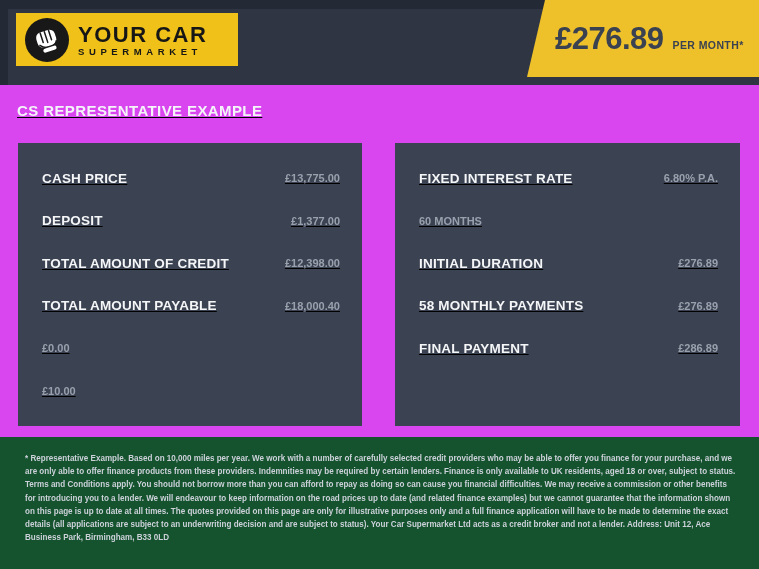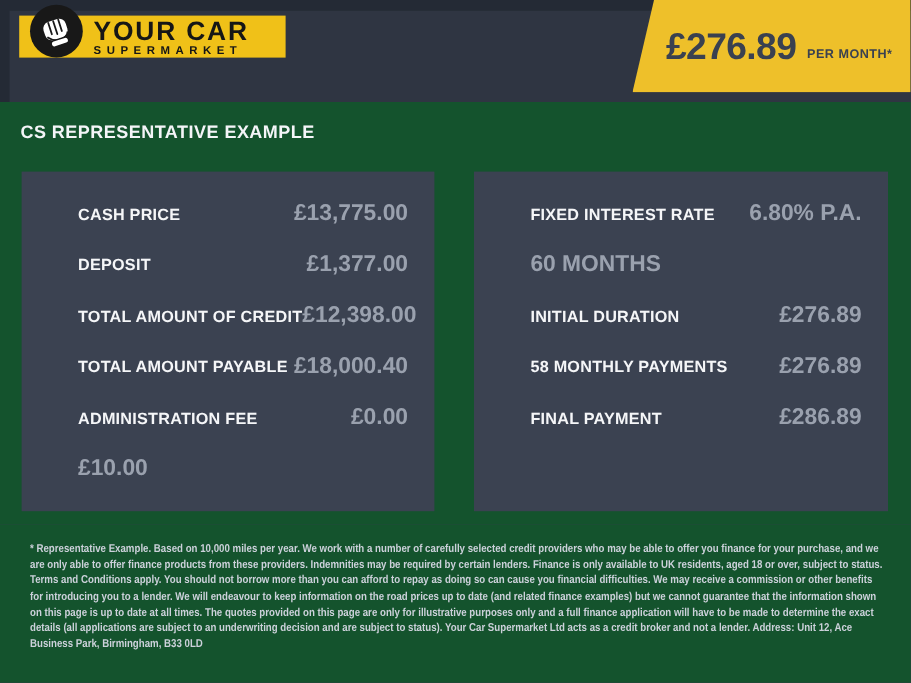--- a/index.html
+++ b/index.html
@@ -13,23 +13,23 @@
 
   
   .header {
     position:relative;
     height:85px;
     background:#2f3542;
     box-shadow: inset 8px 9px 0 rgba(18,22,30,.35);
   }
   .logo {
     position:absolute; left:16px; top:13px;
-    width:222px; height:35px;
+    width:222px; height:53px;
     background:#f0c118;
-    display:flex; align-items:flex-end;
+    display:flex; align-items:center;
     padding-left:9px;
     z-index:2;
   }
   .logo-badge {
     width:44px; height:44px; border-radius:50%;
     background:#181818; flex:0 0 auto;
     display:flex; align-items:center; justify-content:center;
   }
   .logo-badge svg { transform:rotate(-18deg); }
   .logo-text { margin-left:9px; color:#161616; }
@@ -55,45 +55,45 @@
     font-size:31px; font-weight:bold; color:#3a4150;
     letter-spacing:-0.5px;
   }
   .price-per {
     font-size:10.5px; font-weight:bold; color:#3a4150;
     letter-spacing:0.4px; margin-left:9px; margin-top:12px;
     white-space:nowrap;
   }
 
   
-  .main { height:352px; background:#14532d; padding-top:17px; }
+  .main { height:352px; background:#d946ef; padding-top:17px;text-decoration:underline; }
   .page-heading {
     margin-left:17px;
     font-size:15px; font-weight:bold; color:#f4f5f8;
     letter-spacing:0.4px;
   }
   .panels {
     display:flex; margin:24px 19px 0 18px; gap:33px;
   }
   .panel {
     background:#3b4251; height:283px;
     padding:14px 22px 14px 24px;
   }
   .panel-left  { width:344px; }
   .panel-right { width:345px; }
   .finance-row {
     height:42.5px;
-    display:flex; align-items:center; justify-content:space-between;margin-left:23px;
+    display:flex; align-items:center; justify-content:space-between;
   }
   .row-label {
     font-size:13.5px; font-weight:bold; color:#f5f6f8;
     letter-spacing:0.2px; white-space:nowrap;
   }
   .row-value {
-    font-size:19px; font-weight:bold; color:#9aa1ae;
+    font-size:11px; font-weight:bold; color:#9aa1ae;
     white-space:nowrap;
   }
 
   
   .footer {
     height:132px; background:#14532d;
     padding:14px 24px 0 25px;
     overflow:hidden;
   }
   .disclaimer {
@@ -144,21 +144,20 @@
       </div>
       <div class="finance-row">
         <span class="row-label">TOTAL AMOUNT OF CREDIT</span>
         <span class="row-value">£12,398.00</span>
       </div>
       <div class="finance-row">
         <span class="row-label">TOTAL AMOUNT PAYABLE</span>
         <span class="row-value">£18,000.40</span>
       </div>
       <div class="finance-row">
-        <span class="row-label">ADMINISTRATION FEE</span>
         <span class="row-value">£0.00</span>
       </div>
       <div class="finance-row">
         <span class="row-value">£10.00</span>
       </div>
     </div>
 
     <div class="panel panel-right">
       <div class="finance-row">
         <span class="row-label">FIXED INTEREST RATE</span>

